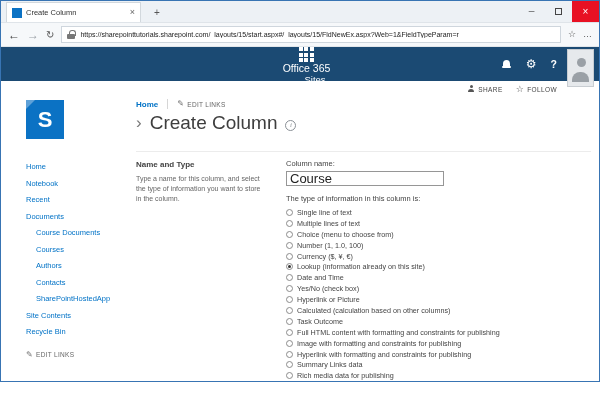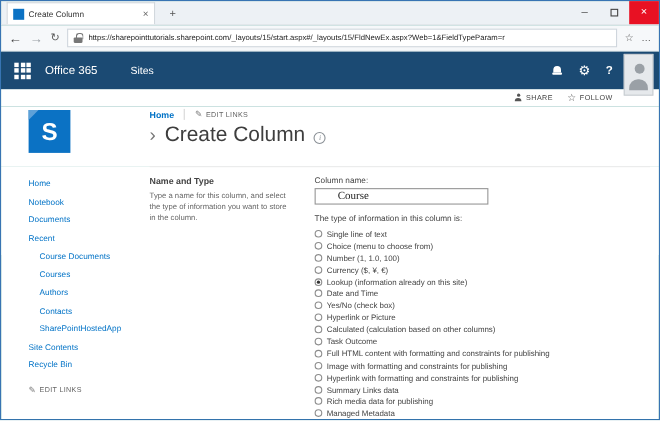--- a/index.html
+++ b/index.html
@@ -23,21 +23,21 @@
   .nav-arrow.fwd { color:#9aa0a6; }
   .nav-refresh { font-size:10px; color:#555; line-height:1; }
   .addressbar { flex:1; height:17px; background:#fff; border:1px solid #cfd6dd; display:flex; align-items:center; gap:5px; padding:0 5px; }
   .lock-icon { position:relative; width:8px; height:10px; flex:0 0 auto; }
   .lock-icon::before { content:""; position:absolute; left:1.5px; top:0; width:5px; height:5px; border:1px solid #777; border-bottom:none; border-radius:3px 3px 0 0; }
   .lock-icon::after { content:""; position:absolute; left:0; top:4.5px; width:8px; height:5px; background:#777; border-radius:1px; }
   .url-text { flex:1; font-size:7px; color:#222; white-space:nowrap; overflow:hidden; }
   .nav-icon { font-size:9px; color:#555; line-height:1; }
 
   
-  .suitebar { position:absolute; left:0; right:0; top:46px; height:34px; background:#1b4a73; display:flex; align-items:center; color:#fff; overflow:visible; z-index:5; }
+  .suitebar { position:absolute; left:0; right:0; top:46px; height:34px; background:#1b4a73; display:flex; align-items:center; color:#fff; overflow:visible; z-index:5;flex-direction:column; }
   .waffle { margin-left:12px; display:grid; grid-template-columns:repeat(3,4px); grid-auto-rows:4px; gap:1.5px; }
   .waffle span { background:#fff; }
   .brand { margin-left:13px; font-size:10.5px; }
   .suite-sites { margin-left:30px; font-size:9.5px; }
   .suite-icons { position:absolute; right:42px; top:0; height:34px; display:flex; align-items:center; gap:14px; }
   .bell-icon { position:relative; width:11px; height:11px; }
   .bell-icon::before { content:""; position:absolute; left:2px; top:1px; width:7px; height:6px; background:#fff; border-radius:3.5px 3.5px 0 0; }
   .bell-icon::after { content:""; position:absolute; left:1px; top:7.5px; width:9px; height:1.5px; background:#fff; border-radius:1px; }
   .gear-glyph { font-size:12px; color:#fff; line-height:1; }
   .help-glyph { font-size:10.5px; color:#fff; font-weight:bold; line-height:1; }
@@ -73,21 +73,21 @@
   .nav-link { display:block; font-size:7.5px; color:#0072c6; line-height:16.5px; text-decoration:none; white-space:nowrap; }
   .nav-link.indent { padding-left:10px; }
   .sidenav .edit-links { margin-top:10px; }
 
   .formarea { position:absolute; left:135px; top:0; right:8px; bottom:0; border-top:1px solid #ececec; }
   .leftcol { position:absolute; left:0; top:8px; width:140px; }
   .section-title { font-size:8px; font-weight:bold; color:#444; }
   .section-desc { margin-top:5px; font-size:7px; color:#666; line-height:1.45; padding-right:14px; }
   .rightcol { position:absolute; left:150px; top:7px; right:0; }
   .field-label { font-size:7.5px; color:#444; }
-  .textbox { display:block; margin-top:3px; width:158px; height:15px; border:1px solid #969696; font-size:10px; padding:0 20px; font-family:Liberation Serif, serif; color:#222; }
+  .textbox { display:block; margin-top:3px; width:158px; height:15px; border:1px solid #969696; font-size:13px; padding:0 3px; font-family:Liberation Sans, sans-serif; color:#222; }
   .type-label { margin-top:8px; font-size:7.5px; color:#444; }
   .radio-list { margin-top:4px; }
   .radio-row { display:flex; align-items:center; gap:4px; height:10.9px; }
   .radio { width:7px; height:7px; border:1px solid #8c8c8c; border-radius:50%; background:#fff; position:relative; flex:0 0 auto; }
   .radio.checked::after { content:""; position:absolute; left:1px; top:1px; width:3px; height:3px; border-radius:50%; background:#333; }
   .radio-label { font-size:7.2px; color:#444; white-space:nowrap; }
 </style>
 </head>
 <body>
 
@@ -171,22 +171,22 @@
       <span class="title-part">Create Column</span>
       <span class="info-icon">i</span>
     </div>
   </div>
 
   <div class="content">
 
     <div class="sidenav">
       <a class="nav-link" href="#">Home</a>
       <a class="nav-link" href="#">Notebook</a>
+      <a class="nav-link" href="#">Recent</a>
       <a class="nav-link" href="#">Documents</a>
-      <a class="nav-link" href="#">Recent</a>
       <a class="nav-link indent" href="#">Course Documents</a>
       <a class="nav-link indent" href="#">Courses</a>
       <a class="nav-link indent" href="#">Authors</a>
       <a class="nav-link indent" href="#">Contacts</a>
       <a class="nav-link indent" href="#">SharePointHostedApp</a>
       <a class="nav-link" href="#">Site Contents</a>
       <a class="nav-link" href="#">Recycle Bin</a>
       <span class="edit-links">
         <span class="pencil-glyph">✎</span>
         <span>EDIT LINKS</span>
@@ -202,20 +202,24 @@
         <div class="field-label">Column name:</div>
         <input class="textbox" type="text" value="Course" style="">
         <div class="type-label">The type of information in this column is:</div>
         <div class="radio-list">
           <div class="radio-row">
               <span class="radio"></span>
               <span class="radio-label">Single line of text</span>
             </div>
           <div class="radio-row">
               <span class="radio"></span>
+              <span class="radio-label">Multiple lines of text</span>
+            </div>
+          <div class="radio-row">
+              <span class="radio"></span>
               <span class="radio-label">Choice (menu to choose from)</span>
             </div>
           <div class="radio-row">
               <span class="radio"></span>
               <span class="radio-label">Number (1, 1.0, 100)</span>
             </div>
           <div class="radio-row">
               <span class="radio"></span>
               <span class="radio-label">Currency ($, ¥, €)</span>
             </div>

